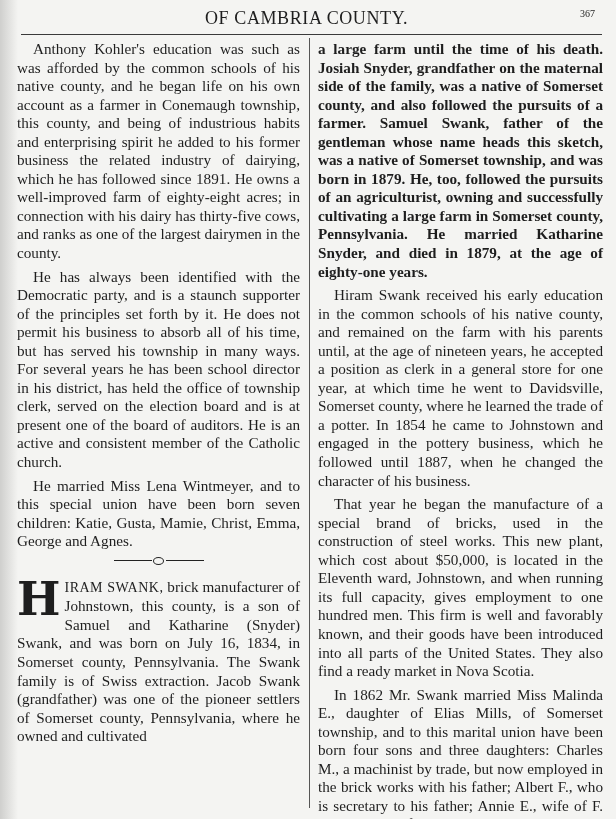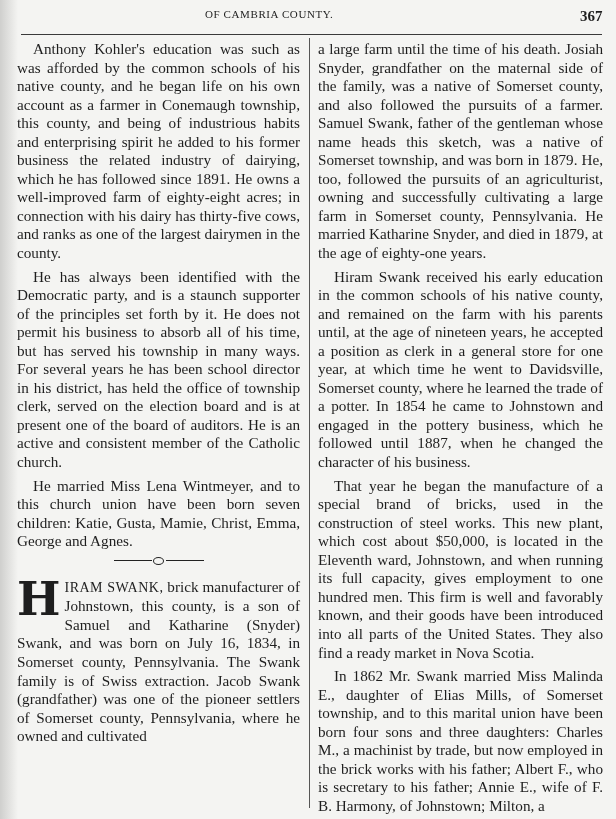--- a/index.html
+++ b/index.html
@@ -12,44 +12,44 @@
   }
   .page-shade {
     position: absolute; left: 0; top: 0; width: 18px; height: 819px;
     background: linear-gradient(to right, #cfcfcd, #f4f4f2);
   }
   .running-head {
     position: absolute; top: 6px; left: 0; width: 616px; height: 20px;
   }
   .running-title {
     position: absolute; left: 205px; top: 2px;
-    font-size: 11px; letter-spacing: 0.6px;
+    font-size: 18px; letter-spacing: 0.6px;
     font-variant: small-caps;
   }
   .page-number {
     position: absolute; left: 580px; top: 2px;
-    font-size: 15px; font-weight: bold;
+    font-size: 10px; font-weight: normal;
   }
   .head-rule {
     position: absolute; left: 21px; top: 34px; width: 581px; height: 0;
     border-top: 1.5px solid #3a3a3a;
   }
   .column {
     position: absolute; top: 40px; width: 283px;
     font-size: 15.2px; line-height: 18.55px;
     text-align: justify;
   }
   .col-left { left: 17px; }
   .col-right { left: 318px; width: 285px; }
   .col-divider {
     position: absolute; left: 309px; top: 38px; width: 0; height: 770px;
     border-left: 1px solid #555;
   }
   p { margin: 0 0 5px 0; text-indent: 16px; }
-  p.noindent { text-indent: 0; }
+  p.noindent { text-indent: 0; font-weight: bold; }
   .ornament {
     display: block; width: 90px; margin: 6px auto 13px auto; height: 8px; position: relative;
   }
   .ornament .line {
     position: absolute; top: 3px; height: 0; width: 38px; border-top: 1.5px solid #222;
   }
   .ornament .line.l { left: 0; }
   .ornament .line.r { right: 0; }
   .ornament .dot {
     position: absolute; left: 39px; top: 0; width: 9px; height: 6px;
@@ -71,21 +71,21 @@
   <span class="running-title">OF CAMBRIA COUNTY.</span>
   <span class="page-number">367</span>
 </div>
 <div class="head-rule"></div>
 
 <div class="col-divider"></div>
 
 <div class="column col-left">
   <p>Anthony Kohler's education was such as was afforded by the common schools of his native county, and he began life on his own account as a farmer in Conemaugh township, this county, and being of industrious habits and enterprising spirit he added to his former business the related industry of dairying, which he has followed since 1891. He owns a well-improved farm of eighty-eight acres; in connection with his dairy has thirty-five cows, and ranks as one of the largest dairymen in the county.</p>
   <p>He has always been identified with the Democratic party, and is a staunch supporter of the principles set forth by it. He does not permit his business to absorb all of his time, but has served his township in many ways. For several years he has been school director in his district, has held the office of township clerk, served on the election board and is at present one of the board of auditors. He is an active and consistent member of the Catholic church.</p>
-  <p>He married Miss Lena Wintmeyer, and to this church union have been born seven children: Katie, Gusta, Mamie, Christ, Emma, George and Agnes.</p>
+  <p>He married Miss Lena Wintmeyer, and to this special union have been born seven children: Katie, Gusta, Mamie, Christ, Emma, George and Agnes.</p>
   <div class="ornament">
     <span class="line l"></span>
     <span class="dot"></span>
     <span class="line r"></span>
   </div>
   <p class="hiram"><span class="dropcap">H</span><span class="lead-name">IRAM SWANK,</span><span> brick manufacturer of Johnstown, this county, is a son of Samuel and Katharine (Snyder) Swank, and was born on July 16, 1834, in Somerset county, Pennsylvania. The Swank family is of Swiss extraction. Jacob Swank (grandfather) was one of the pioneer settlers of Somerset county, Pennsylvania, where he owned and cultivated</span></p>
 </div>
 
 <div class="column col-right">
   <p class="noindent">a large farm until the time of his death. Josiah Snyder, grandfather on the maternal side of the family, was a native of Somerset county, and also followed the pursuits of a farmer. Samuel Swank, father of the gentleman whose name heads this sketch, was a native of Somerset township, and was born in 1879. He, too, followed the pursuits of an agriculturist, owning and successfully cultivating a large farm in Somerset county, Pennsylvania. He married Katharine Snyder, and died in 1879, at the age of eighty-one years.</p>

